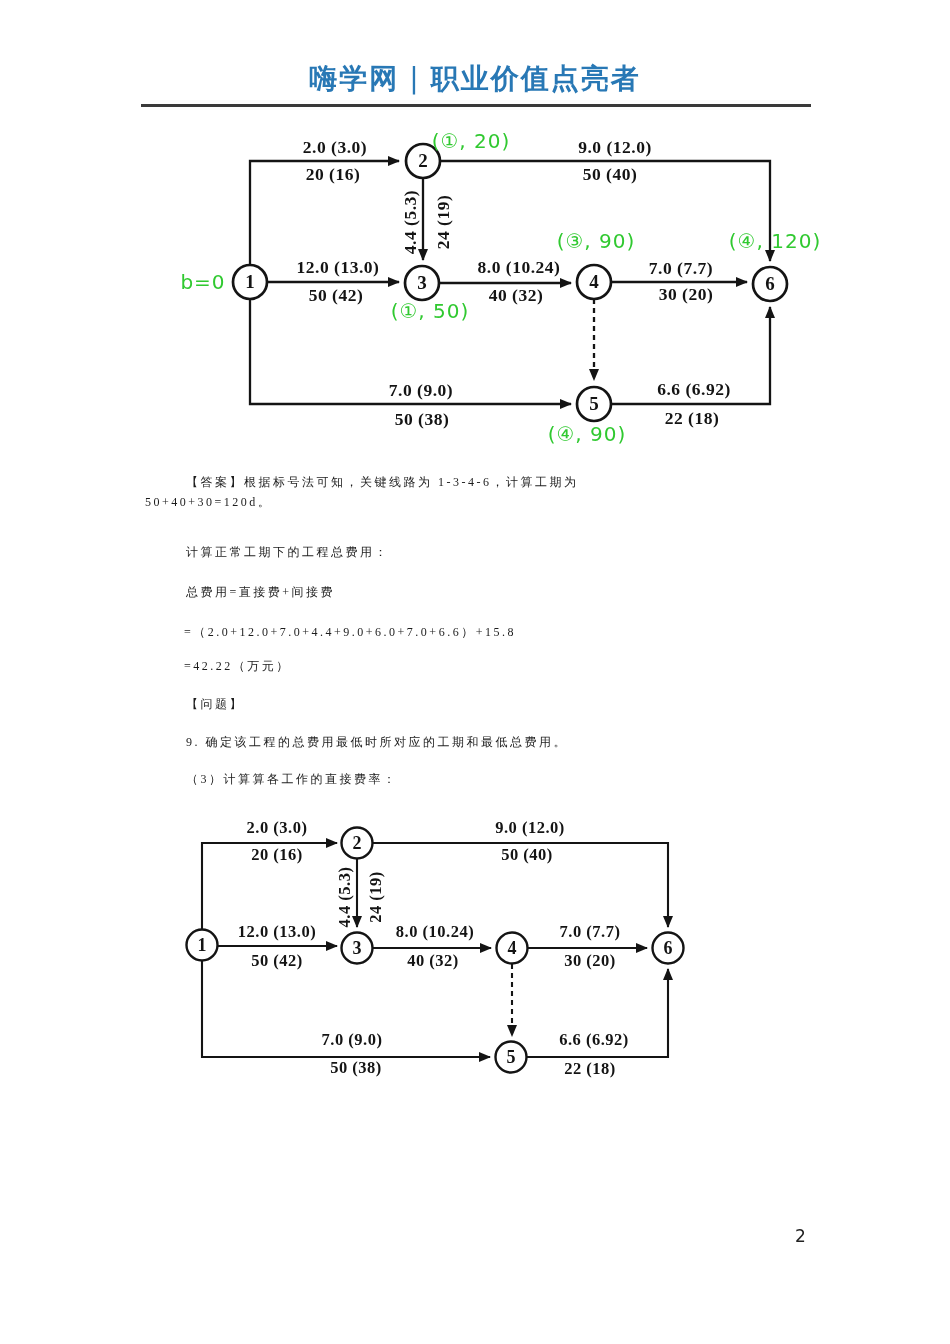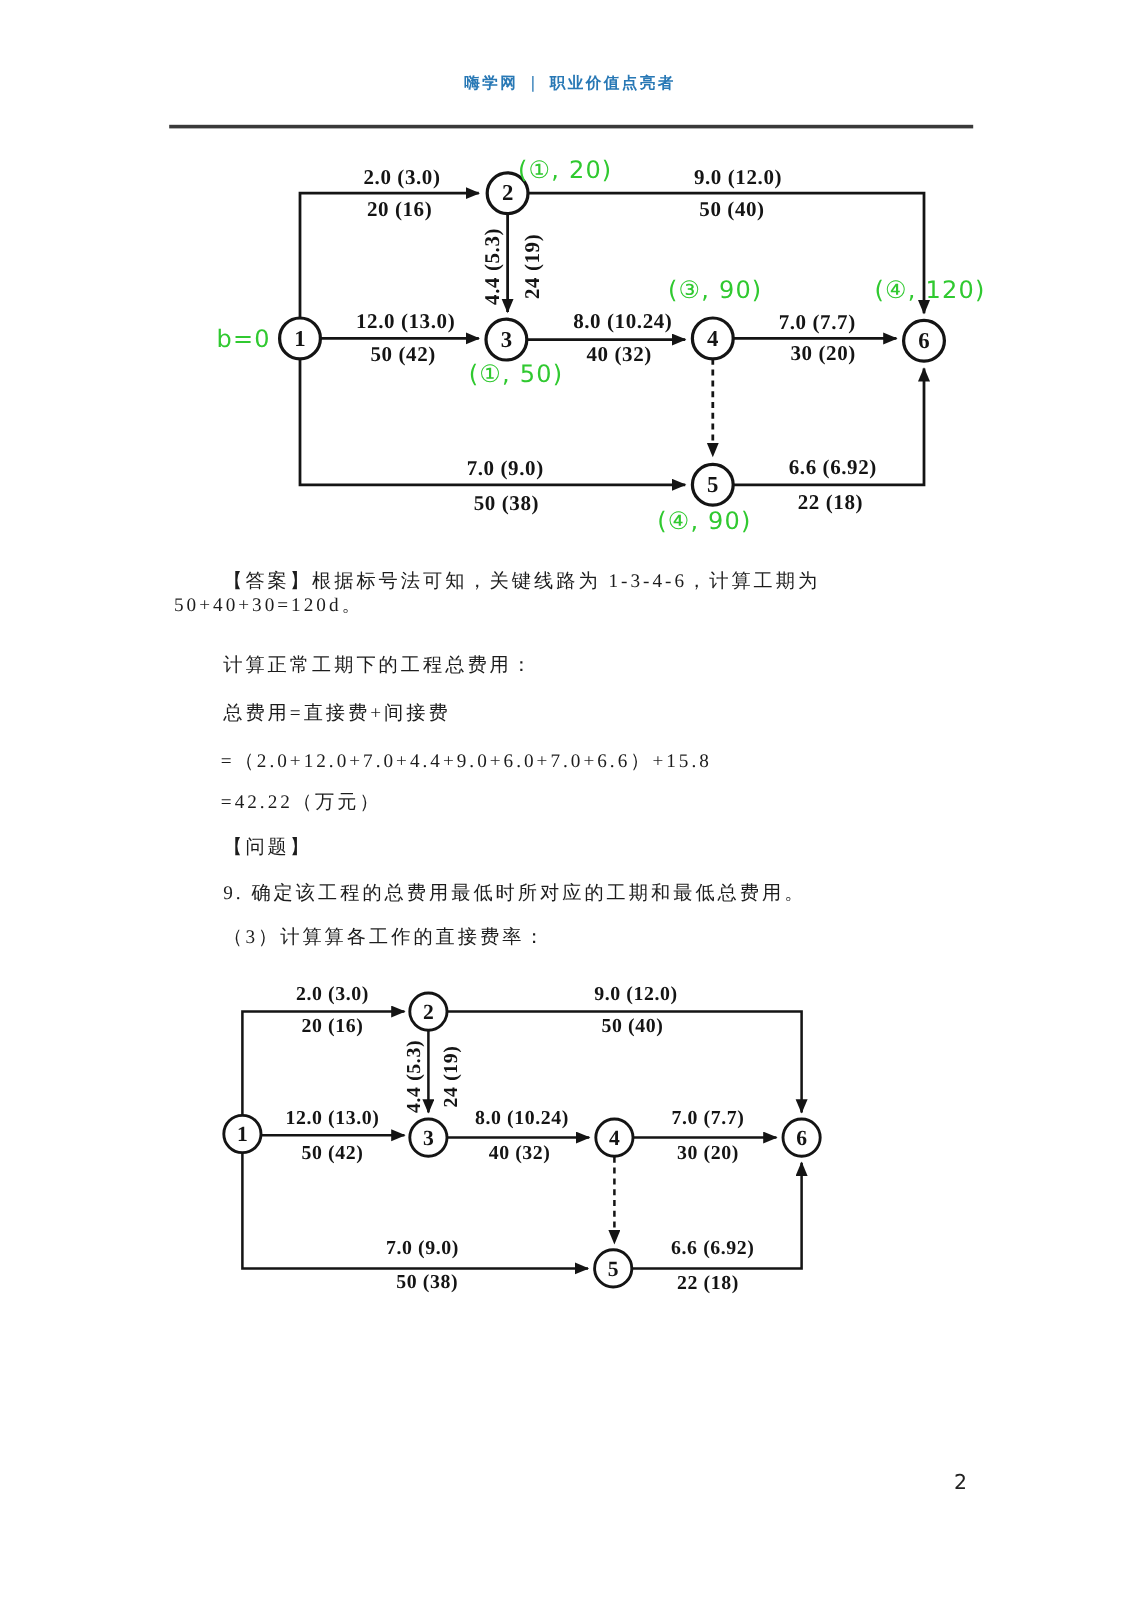--- a/index.html
+++ b/index.html
@@ -9,32 +9,32 @@
     background:#ffffff;
     font-family:"Liberation Serif","DejaVu Serif",serif;
     color:#161616;
     overflow:hidden;
   }
   
   .hdr{
     position:absolute;left:0;top:60px;width:950px;
     text-align:center;
     font-family:"DejaVu Sans","Liberation Sans",sans-serif;
-    font-weight:bold;font-size:13px;color:#2878b5;
+    font-weight:bold;font-size:28px;color:#2878b5;
     letter-spacing:2px;
   }
   .hdr .sep{padding:0 10px;font-weight:normal;}
   .rule{
     position:absolute;left:141px;top:104px;width:670px;height:0;
     border-top:3px solid #3a3a3a;
   }
   
   .tl{
     position:absolute;
-    font-size:16px;
+    font-size:12px;
     letter-spacing:2.5px;
     white-space:nowrap;
     color:#1c1c1c;
   }
   .pagenum{
     position:absolute;left:795px;top:1226px;
     font-size:17px;color:#222;
     font-family:"DejaVu Sans","Liberation Sans",sans-serif;
   }
   

